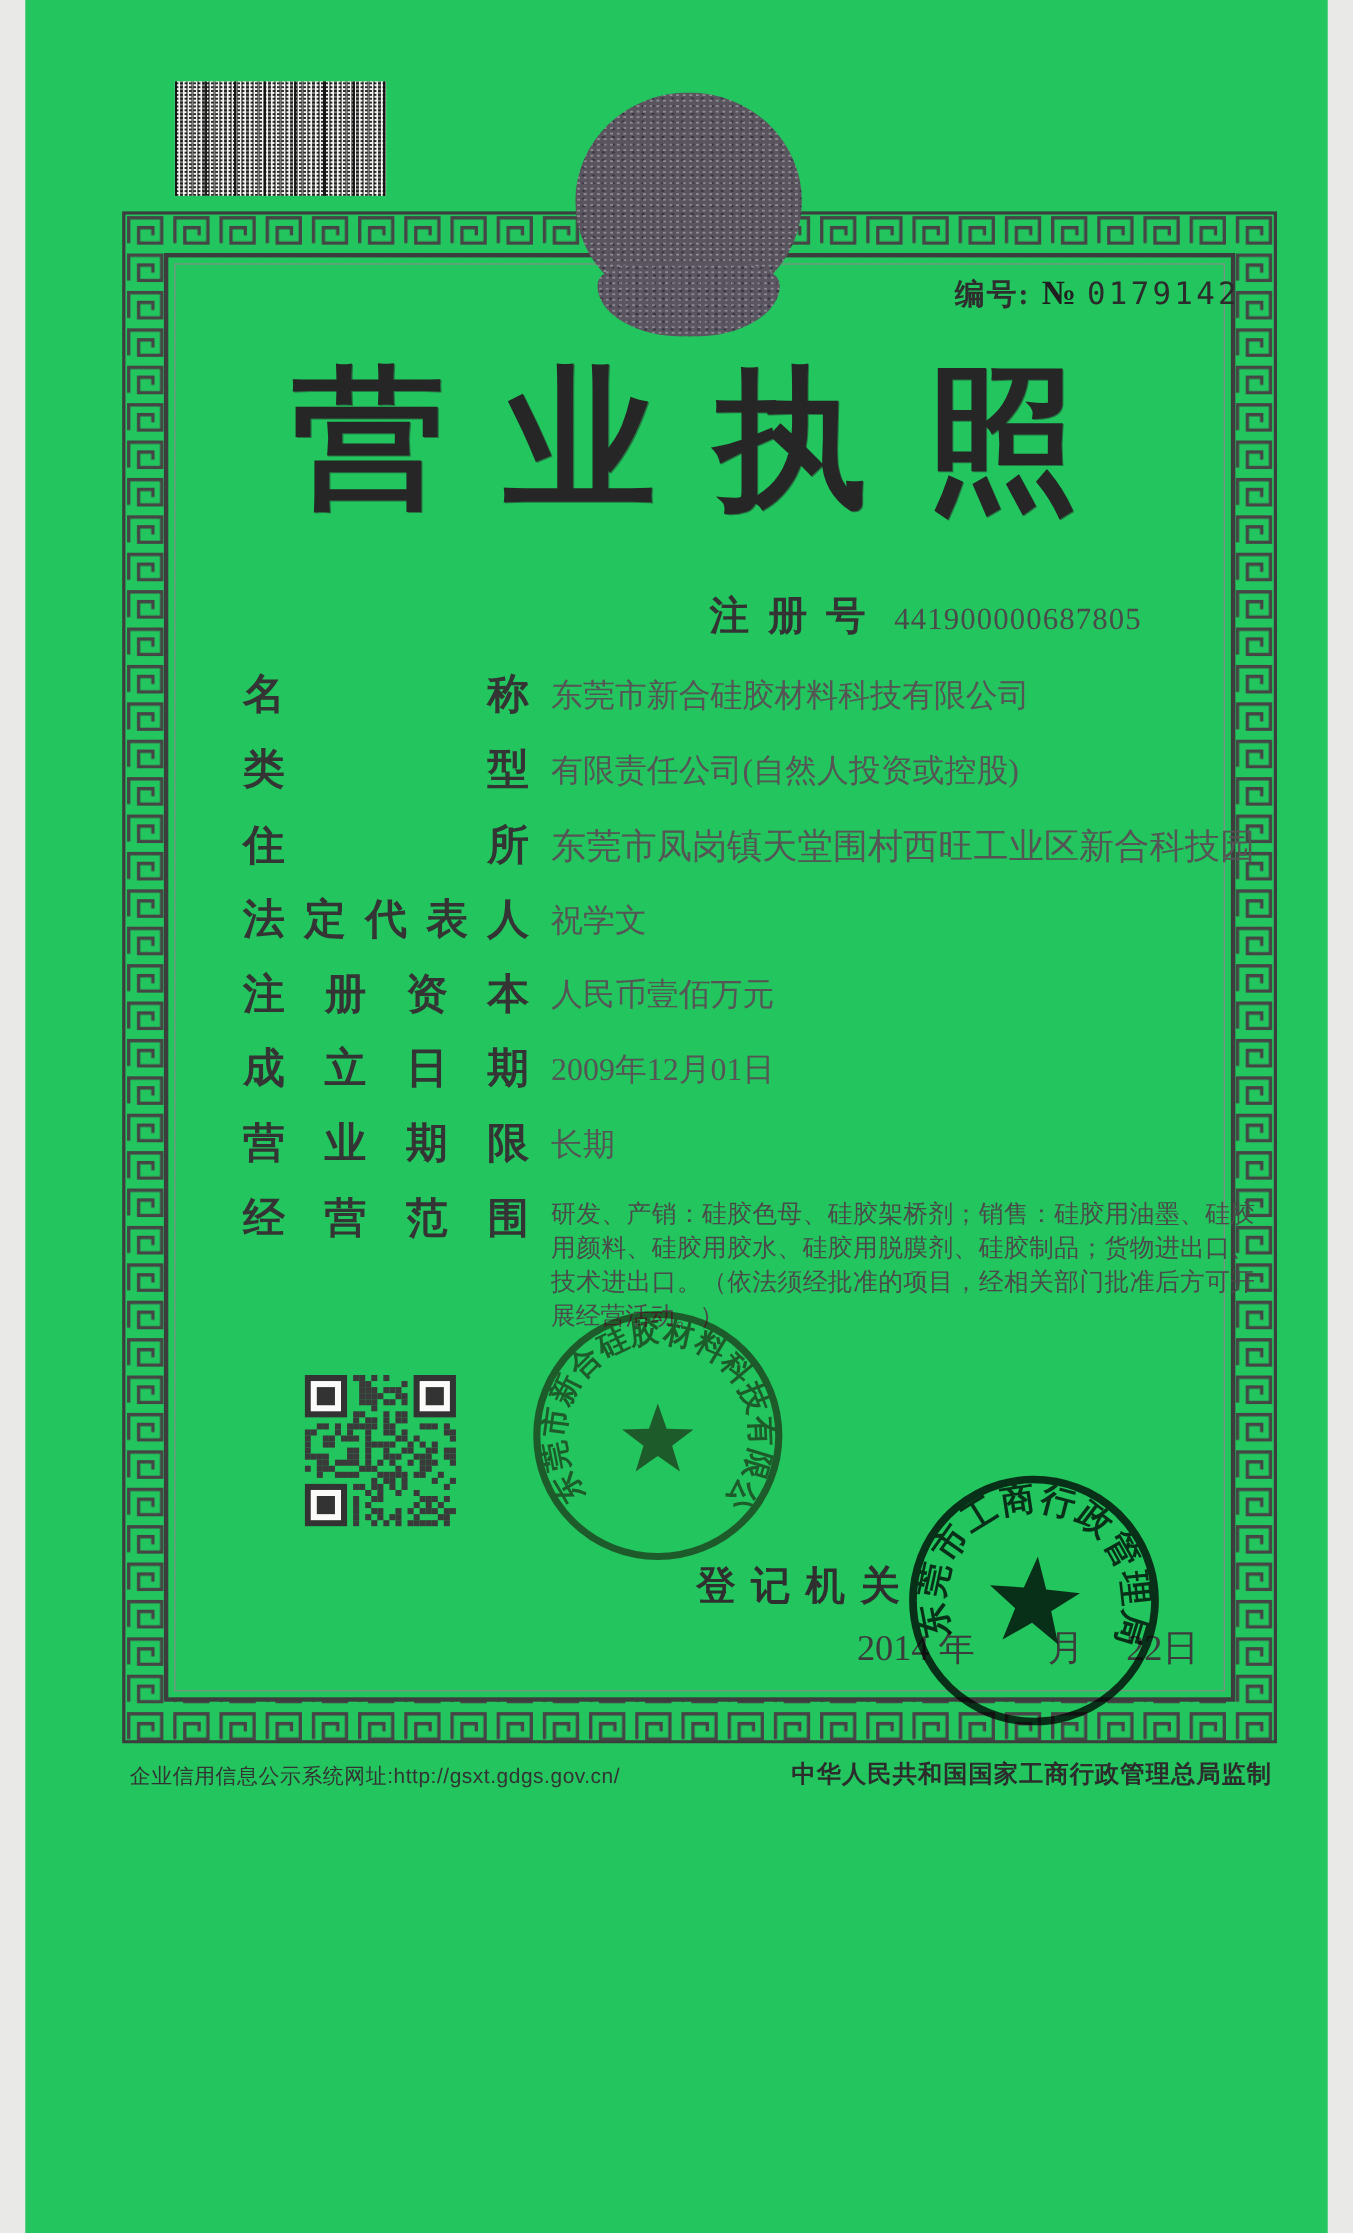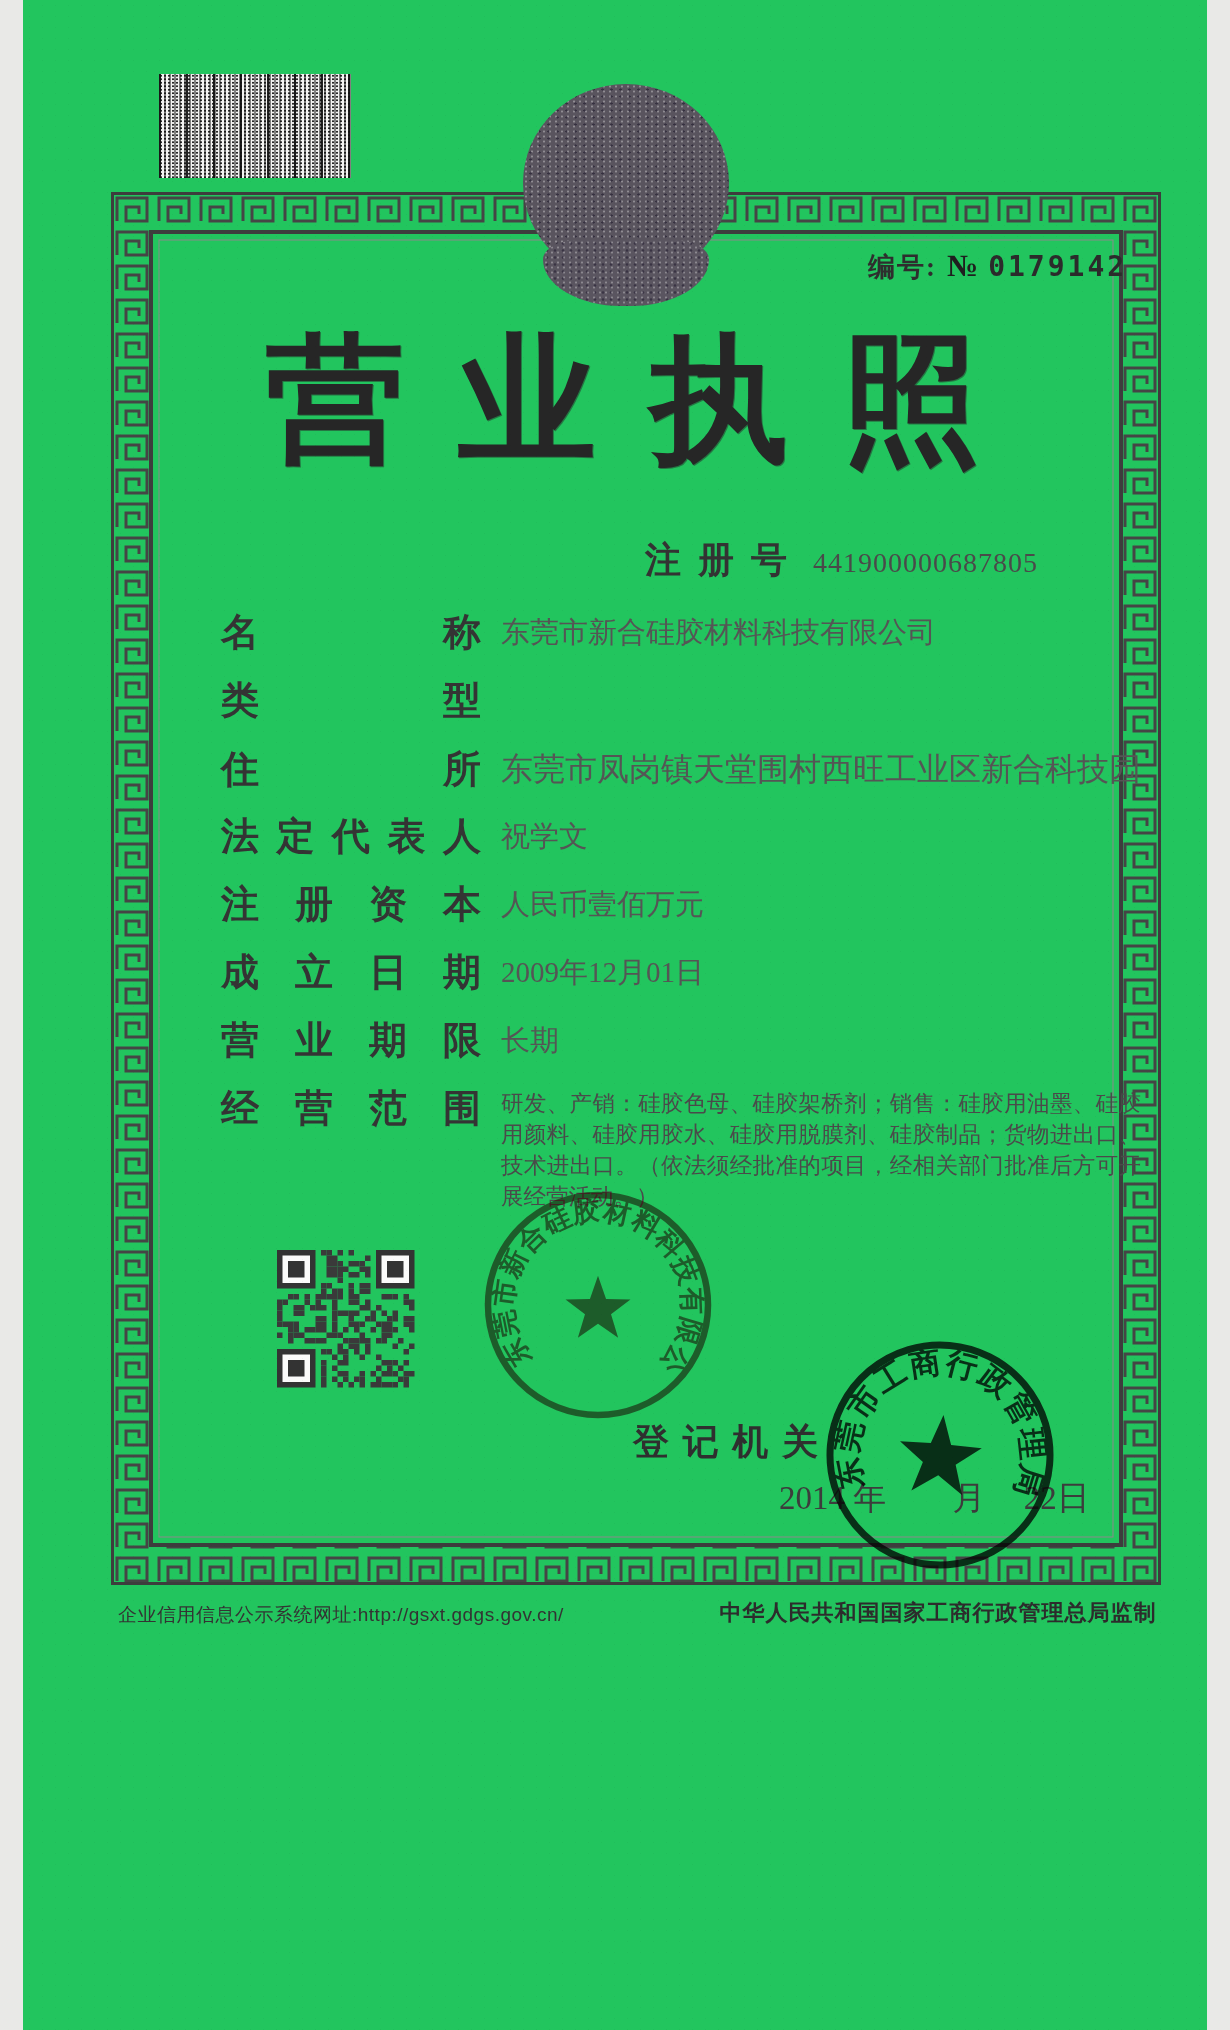--- a/index.html
+++ b/index.html
@@ -42,21 +42,21 @@
     background-image:
       radial-gradient(rgba(255,255,255,.3) 1px, transparent 1.5px),
       radial-gradient(rgba(25,20,40,.5) 1px, transparent 1.7px);
     background-size:6px 5px, 8px 7px;
   }
 
   
   .serial{left:845px;top:248px;display:flex;align-items:baseline;gap:10px;white-space:nowrap;}
   .serial .lbl{font-size:27px;font-weight:700;letter-spacing:2px;color:#2e2e2e;}
   .serial .sym{font-size:31px;font-weight:700;color:#1f1f1f;}
-  .serial .num{font-family:"DejaVu Sans Mono", monospace;font-size:28px;letter-spacing:3px;color:#2b2b2b;font-weight:bold;}
+  .serial .num{font-family:"DejaVu Sans Mono", monospace;font-size:28px;letter-spacing:3px;color:#2b2b2b;}
 
   
   .title{left:245px;top:330px;width:710px;display:flex;justify-content:center;gap:54px;}
   .title span{
     font-family:"Liberation Sans", sans-serif;font-size:138px;line-height:1;
     font-weight:900;color:#262626;text-shadow:1px 1px 0 rgba(40,40,40,.5);
   }
 
   
   .regno{left:622px;top:536px;display:flex;align-items:baseline;white-space:nowrap;}
@@ -141,20 +141,21 @@
       <span>称</span>
     </span>
     <span class="val">东莞市新合硅胶材料科技有限公司</span>
   </div>
 
   <div class="row" style="top:680px;">
     <span class="lbl">
       <span>类</span>
       <span>型</span>
     </span>
+    <span class="val">有限责任公司(自然人投资或控股)</span>
   </div>
 
   <div class="row" style="top:748px;">
     <span class="lbl">
       <span>住</span>
       <span>所</span>
     </span>
     <span class="val" style="font-size:32px;">东莞市凤岗镇天堂围村西旺工业区新合科技园</span>
   </div>
 

